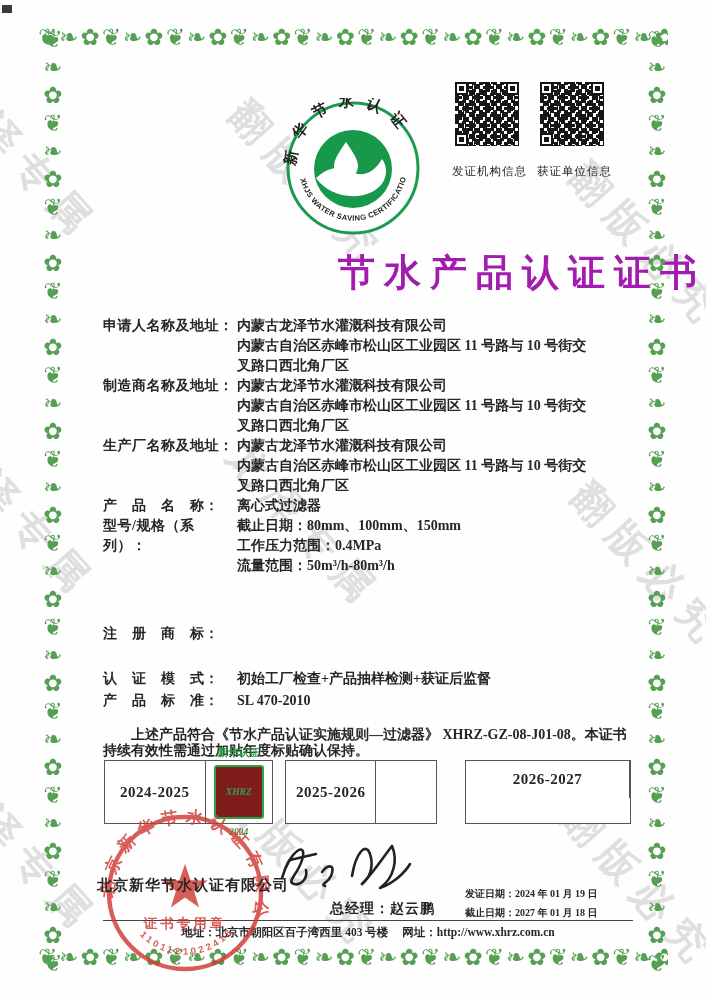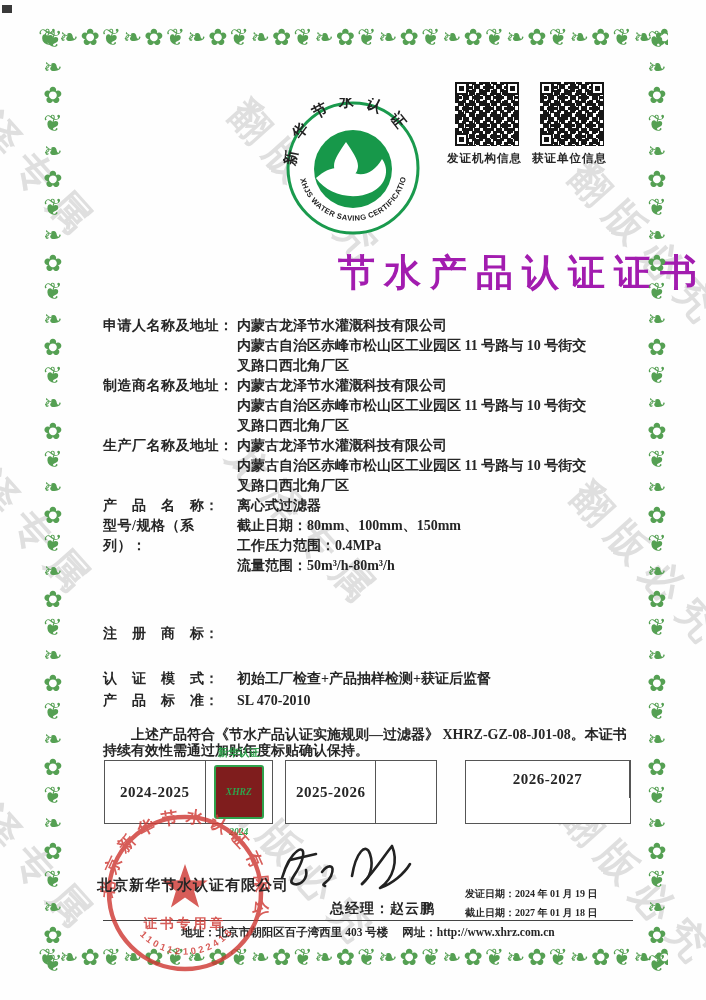--- a/index.html
+++ b/index.html
@@ -21,22 +21,22 @@
   
   #logo{position:absolute;left:283px;top:98px;z-index:1;}
   .qr{position:absolute;top:82px;width:64px;height:64px;z-index:1;
     background:
       repeating-conic-gradient(#161616 0% 25%, rgba(255,255,255,0) 0% 50%) 0px 0px/7px 7px,
       repeating-conic-gradient(#161616 0% 25%, #ffffff 0% 50%) 3px 2px/11px 11px;}
   #qr1{left:455px;} #qr2{left:540px;}
   .f{position:absolute;width:13px;height:13px;border:2.5px solid #151515;background:#fff;box-sizing:border-box;}
   .f.tl{left:0;top:0;} .f.tr{right:0;top:0;} .f.bl{left:0;bottom:0;}
   .f::after{content:"";position:absolute;left:2px;top:2px;width:5px;height:5px;background:#151515;}
-  .qrlab{position:absolute;top:151px;width:80px;text-align:left;z-index:1;
-    font-size:11.5px;font-weight:bold;letter-spacing:1px;}
+  .qrlab{position:absolute;top:164px;width:80px;text-align:right;z-index:1;
+    font-size:11.5px;font-weight:normal;letter-spacing:1px;}
   #qrlab1{left:447px;} #qrlab2{left:532px;}
   #title{position:absolute;left:0;top:248px;width:706px;text-align:right;z-index:1;
     font-family:"Liberation Sans","DejaVu Sans",sans-serif;font-weight:900;
     font-size:37px;letter-spacing:9px;color:#a21caf;}
   
   #content{position:absolute;left:103px;top:316px;width:532px;z-index:1;
     font-size:14px;font-weight:bold;line-height:20px;}
   .row{display:flex;}
   .lab{width:134px;flex:0 0 134px;letter-spacing:.5px;}
   .val{flex:1;}

